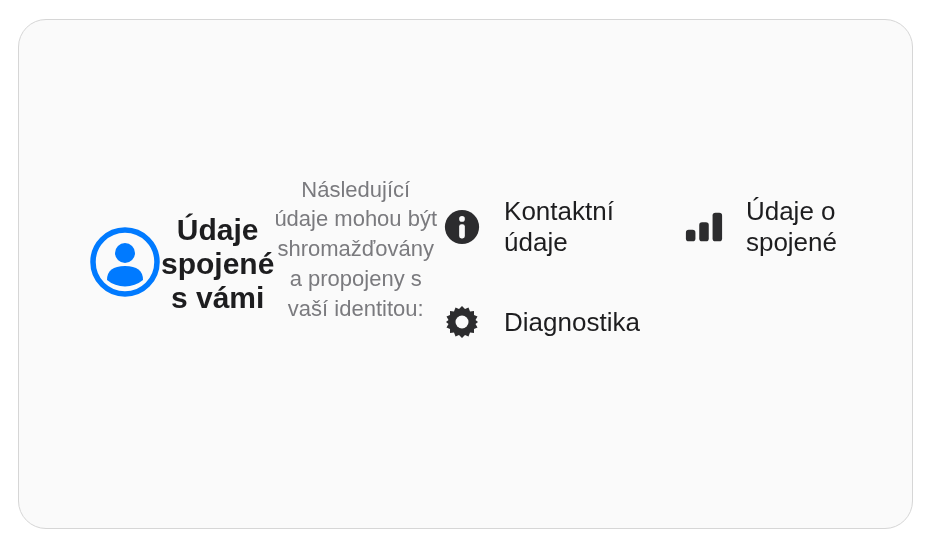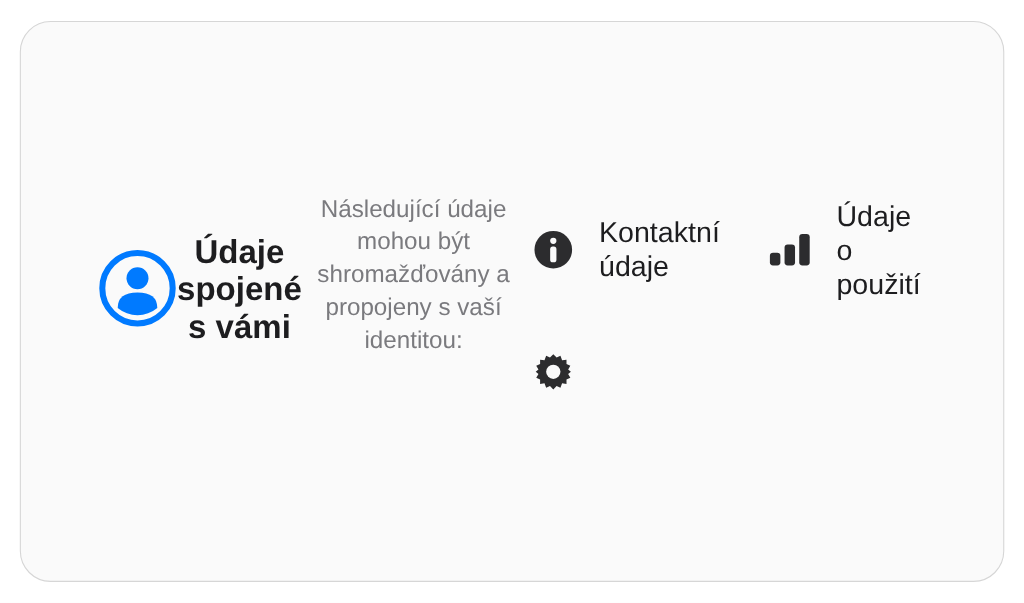--- a/index.html
+++ b/index.html
@@ -107,26 +107,27 @@
 
 
     <div class="item">
       <span class="item-icon">
         <svg viewBox="0 0 42 34" width="42" height="34">
           <rect x="2" y="20" width="10" height="12" rx="3" fill="#2c2c2e"></rect>
           <rect x="16" y="12" width="10" height="20" rx="3" fill="#2c2c2e"></rect>
           <rect x="30" y="2" width="10" height="30" rx="3" fill="#2c2c2e"></rect>
         </svg>
       </span>
-      <span class="item-label">Údaje o použití</span>
+      <span class="item-label">Údaje o spojené</span>
     </div>
 
     <div class="item">
       <span class="item-icon">
         <svg viewBox="0 0 40 40" width="40" height="40">
           <path d="M20 4 L23 7 L26.5 5.5 L28 9.5 L32 9 L32 13 L35.5 14.5 L33.5 18 L36 20 L33.5 22 L35.5 25.5 L32 27 L32 31 L28 30.5 L26.5 34.5 L23 33 L20 36 L17 33 L13.5 34.5 L12 30.5 L8 31 L8 27 L4.5 25.5 L6.5 22 L4 20 L6.5 18 L4.5 14.5 L8 13 L8 9 L12 9.5 L13.5 5.5 L17 7 Z" fill="#2c2c2e"></path>
           <circle cx="20" cy="20" r="6.5" fill="#fafafa"></circle>
         </svg>
       </span>
+      <span class="item-label">Diagnostika</span>
     </div>
 
   </div>
 </div>
 
 </body></html>

